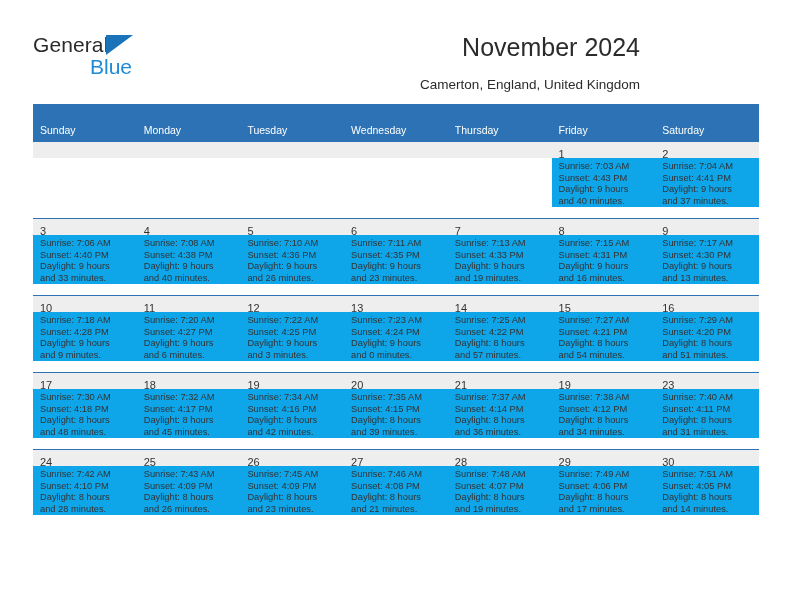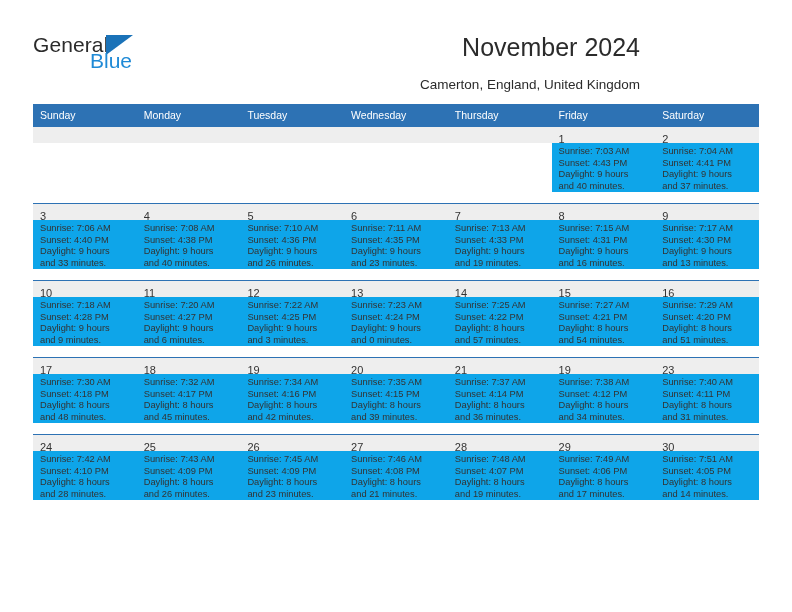--- a/index.html
+++ b/index.html
@@ -50,21 +50,21 @@
     left: 73px;
     top: 2px;
     width: 0;
     height: 0;
     border-left: 27px solid #1a72b8;
     border-bottom: 20px solid transparent;
   }
   .brand-blue {
     position: absolute;
     left: 57px;
-    top: 16px;
+    top: 22px;
     font-size: 21px;
     color: #1f8ad6;
     font-family: "Liberation Sans", sans-serif;
   }
   .title {
     position: absolute;
     right: 36px;
     top: 33px;
     font-size: 25px;
     color: #2b2b2b;
@@ -90,21 +90,21 @@
     width: 726px;
     border-collapse: collapse;
     table-layout: fixed;
   }
   .calendar th {
     background: #2d72b4;
     color: #ffffff;
     font-size: 10.5px;
     font-weight: normal;
     text-align: left;
-    padding: 5px 0 5px 7px;
+    padding: 20px 0 5px 7px;
     height: 12px;
     border: none;
   }
   .calendar td {
     vertical-align: top;
     width: 103.71px;
     height: 76px;
     padding: 0;
     border: none;
     border-top: 1px solid #2d72b4;

